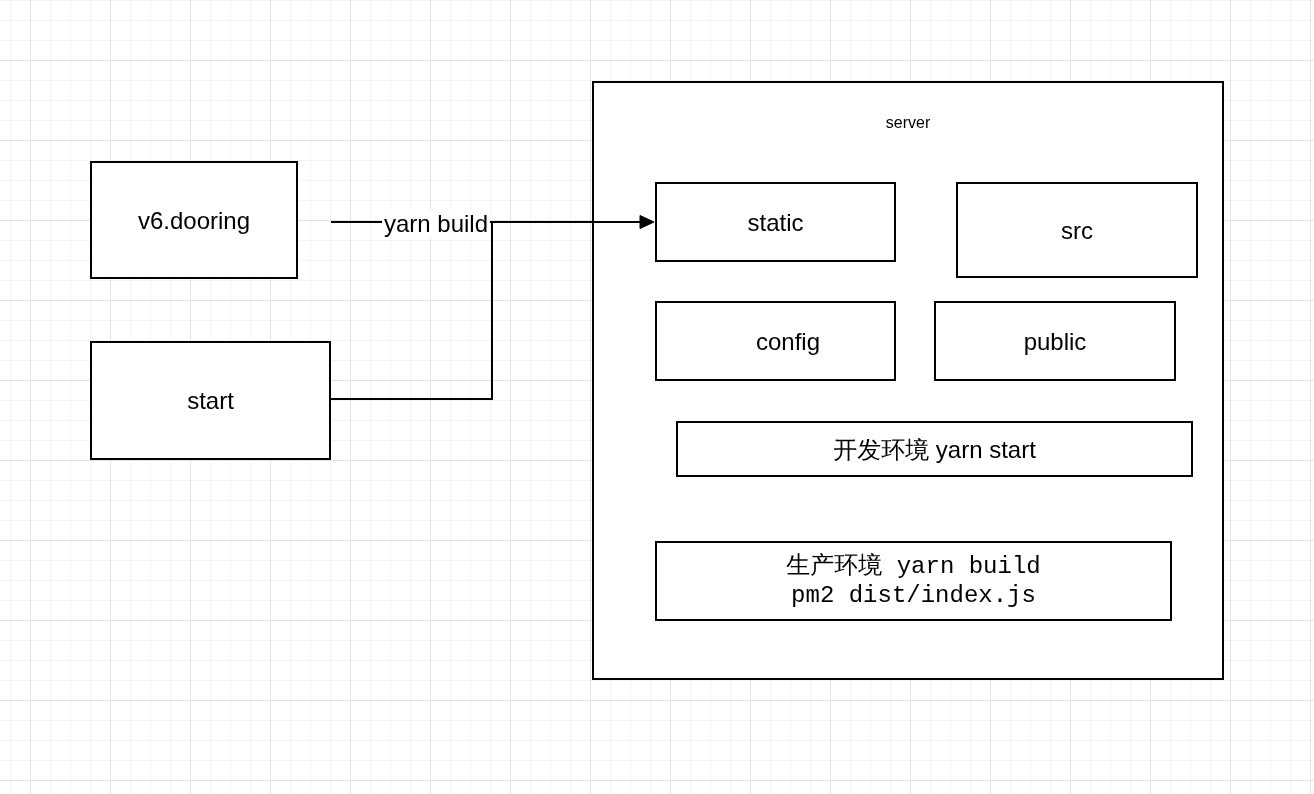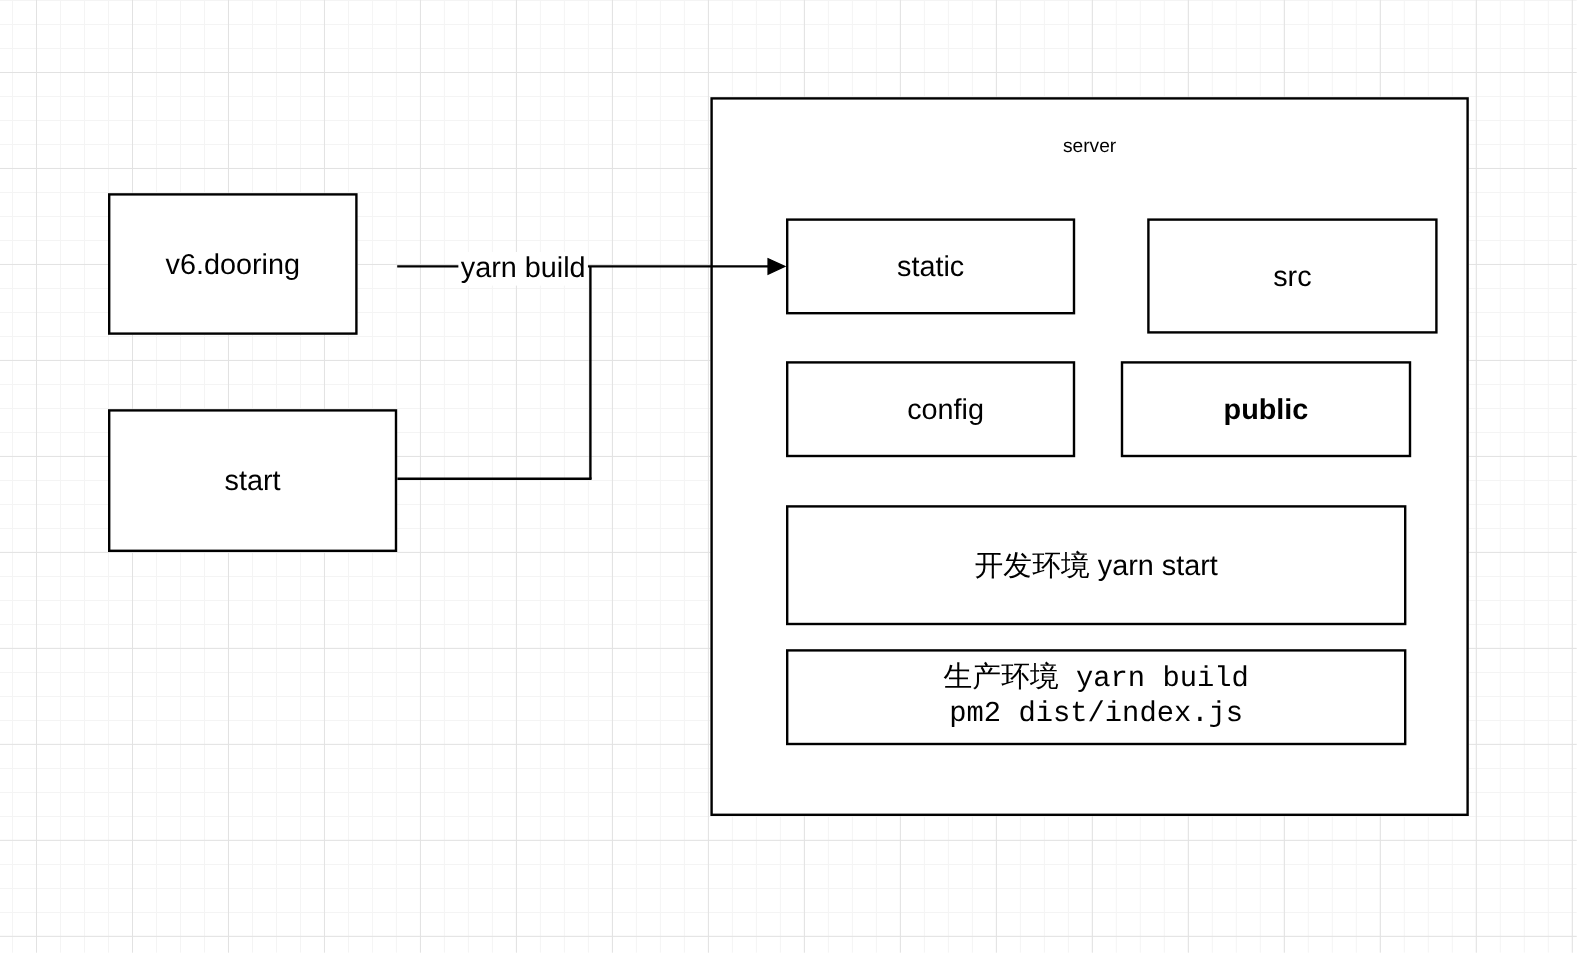--- a/index.html
+++ b/index.html
@@ -45,22 +45,22 @@
   .node-server    { left: 592px; top: 81px;  width: 632px; height: 599px; background: var(--node_fill); }
   .server-label   {
     position: absolute;
     left: 592px; top: 108px; width: 632px;
     text-align: center;
     font-size: 16px; line-height: 29px;
   }
   .node-static { left: 655px; top: 182px; width: 241px; height: 80px; }
   .node-src    { left: 956px; top: 182px; width: 242px; height: 96px; }
   .node-config { left: 655px; top: 301px; width: 241px; height: 80px; padding-left: 25px; }
-  .node-public { left: 934px; top: 301px; width: 242px; height: 80px; font-weight: bold; }
-  .node-dev    { left: 655px; top: 421px; width: 517px; height: 100px; }
+  .node-public { left: 934px; top: 301px; width: 242px; height: 80px; }
+  .node-dev    { left: 676px; top: 421px; width: 517px; height: 56px; }
   .node-prod   { left: 655px; top: 541px; width: 517px; height: 80px; font-family: Liberation Mono, monospace; }
   .connectors {
     position: absolute;
     left: 0; top: 0;
     width: 1314px; height: 794px;
   }
   .connectors line { stroke: var(--stroke); stroke-width: 2; }
   .connectors polygon { fill: var(--stroke); stroke: var(--stroke); stroke-width: 1; }
   .edge-label {
     position: absolute;

